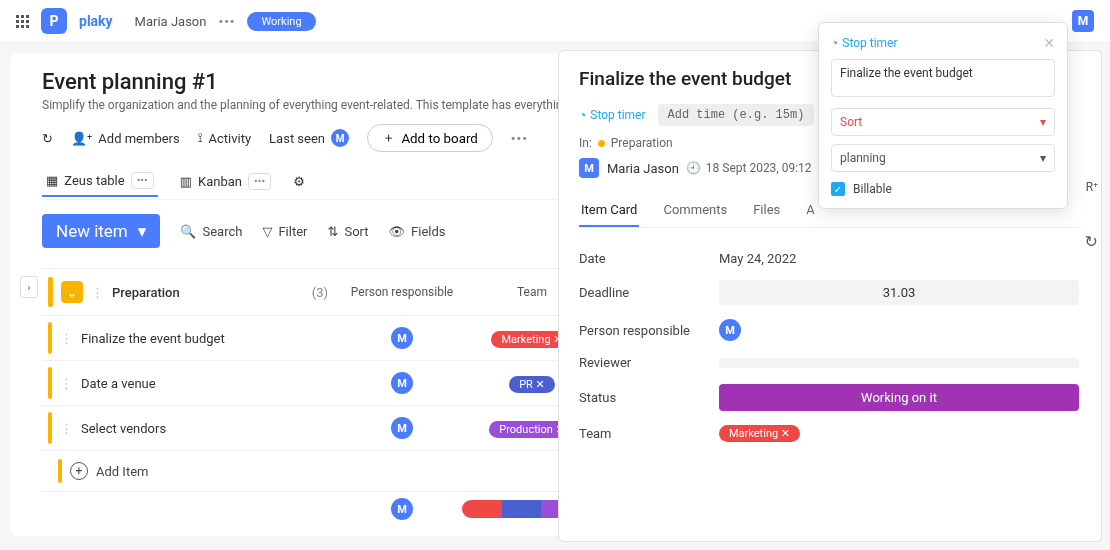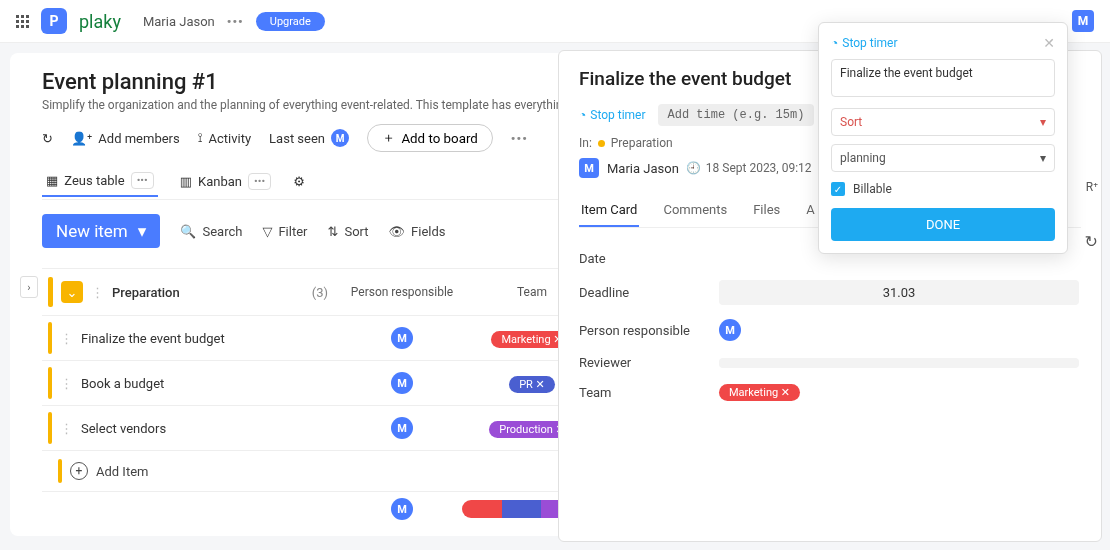--- a/index.html
+++ b/index.html
@@ -3,21 +3,21 @@
 <meta charset="utf-8">
 <style>
 * { box-sizing: border-box; margin: 0; padding: 0; font-family: -apple-system, BlinkMacSystemFont, 'Segoe UI', Roboto, sans-serif; }
 body { background: #f5f6f8; width: 1110px; height: 550px; overflow: hidden; font-size: 13px; color: #333; position: relative; }
 
 
 .header { display: flex; align-items: center; padding: 8px 16px; background: #fff; border-bottom: 1px solid #eee; gap: 12px; }
 .apps-icon { display: grid; grid-template-columns: repeat(3,3px); grid-template-rows: repeat(3,3px); gap: 2px; cursor: pointer; }
 .apps-icon span { background:#555; width:3px; height:3px; }
 .logo-badge { background: #4a7cff; color: #fff; border-radius: 6px; width: 26px; height: 26px; display:flex; align-items:center; justify-content:center; font-weight:700; font-size:14px; }
-.logo-text { font-weight: 400; font-size: 18px; color: #15803d; }
+.logo-text { font-weight: 700; font-size: 14px; color: #3b82f6; }
 .user-name { color:#555; margin-left: 10px; }
 .dots { color:#888; cursor:pointer; font-weight:700; letter-spacing:1px; }
 .upgrade-btn { background:#4a7cff; color:#fff; border:none; border-radius:12px; padding:3px 14px; font-size:11px; cursor:pointer; }
 .m-badge-top { background:#4a7cff; color:#fff; border-radius:4px; width:22px; height:22px; display:flex; align-items:center; justify-content:center; font-weight:700; font-size:12px; position:absolute; right:16px; top:10px; }
 
 
 .board { padding: 16px 32px; background:#fff; margin:10px; border-radius:8px; position:relative; }
 .board-title { font-size: 22px; font-weight: 500; color:#222; }
 .board-desc { font-size: 12px; color:#666; margin-top:4px; }
 .close-board { position:absolute; right:8px; top:8px; width:22px; height:22px; border:1px solid #ccc; border-radius:50%; display:flex; align-items:center; justify-content:center; cursor:pointer; font-size:12px; color:#666; }
@@ -118,21 +118,21 @@
       <span></span>
       <span></span>
       <span></span>
       <span></span>
       <span></span>
     </div>
   <div class="logo-badge">P</div>
   <div class="logo-text">plaky</div>
   <div class="user-name">Maria Jason</div>
   <div class="dots">•••</div>
-  <button class="upgrade-btn">Upgrade</button>
+  <button class="upgrade-btn">Working</button>
 </div>
 <div class="m-badge-top">M</div>
 
 <div class="board">
   <div class="close-board">✕</div>
   <div class="board-title">Event planning #1</div>
   <div class="board-desc">Simplify the organization and the planning of everything event-related. This template has everything you need</div>
 
   <div class="toolbar-row">
     <div class="tool">↻</div>
@@ -213,21 +213,21 @@
       <span class="drag-dots">⋮</span>
       <span class="row-name">Finalize the event budget</span>
     </div>
     <div class="cell-person"><span class="person-avatar">M</span></div>
     <div class="cell-team"><span class="badge-marketing">Marketing ✕</span></div>
   </div>
         <div class="table-row">
     <div class="row-left">
       <span class="row-bar"></span>
       <span class="drag-dots">⋮</span>
-      <span class="row-name">Book a budget</span>
+      <span class="row-name">Date a venue</span>
     </div>
     <div class="cell-person"><span class="person-avatar">M</span></div>
     <div class="cell-team"><span class="badge-pr">PR ✕</span></div>
   </div>
         <div class="table-row">
     <div class="row-left">
       <span class="row-bar"></span>
       <span class="drag-dots">⋮</span>
       <span class="row-name">Select vendors</span>
     </div>
@@ -278,32 +278,37 @@
   </div>
   <div class="detail-tabs">
     <div class="detail-tab active">Item Card</div>
     <div class="detail-tab">Comments</div>
     <div class="detail-tab">Files</div>
     <div class="detail-tab">A</div>
   </div>
   <div class="field-list">
     <div class="field-row">
       <div class="field-label">Date</div>
+      <div class="field-value">May 24, 2022</div>
     </div>
     <div class="field-row">
       <div class="field-label">Deadline</div>
       <div class="field-box">31.03</div>
     </div>
     <div class="field-row">
       <div class="field-label">Person responsible</div>
       <div class="field-value"><span class="person-avatar">M</span></div>
     </div>
     <div class="field-row">
       <div class="field-label">Reviewer</div>
       <div class="field-box"></div>
+    </div>
+    <div class="field-row">
+      <div class="field-label">Status</div>
+      <div class="status-pill">Working on it</div>
     </div>
     <div class="field-row">
       <div class="field-label">Team</div>
       <div class="field-value"><span class="team-pill">Marketing ✕</span></div>
     </div>
   </div>
 </div>
 
 <div class="timer-popup">
   <div class="hdr">
@@ -319,17 +324,16 @@
     <span>▾</span>
   </div>
   <div class="timer-select">
     <span>planning</span>
     <span>▾</span>
   </div>
   <div class="billable-row">
     <span class="checkbox">✓</span>
     <span>Billable</span>
   </div>
-  <button class="done-btn">DONE</button>
 </div>
 
 <div class="ra-icon">R⁺</div>
 <div class="refresh-icon">↻</div>
 
 </body></html>

